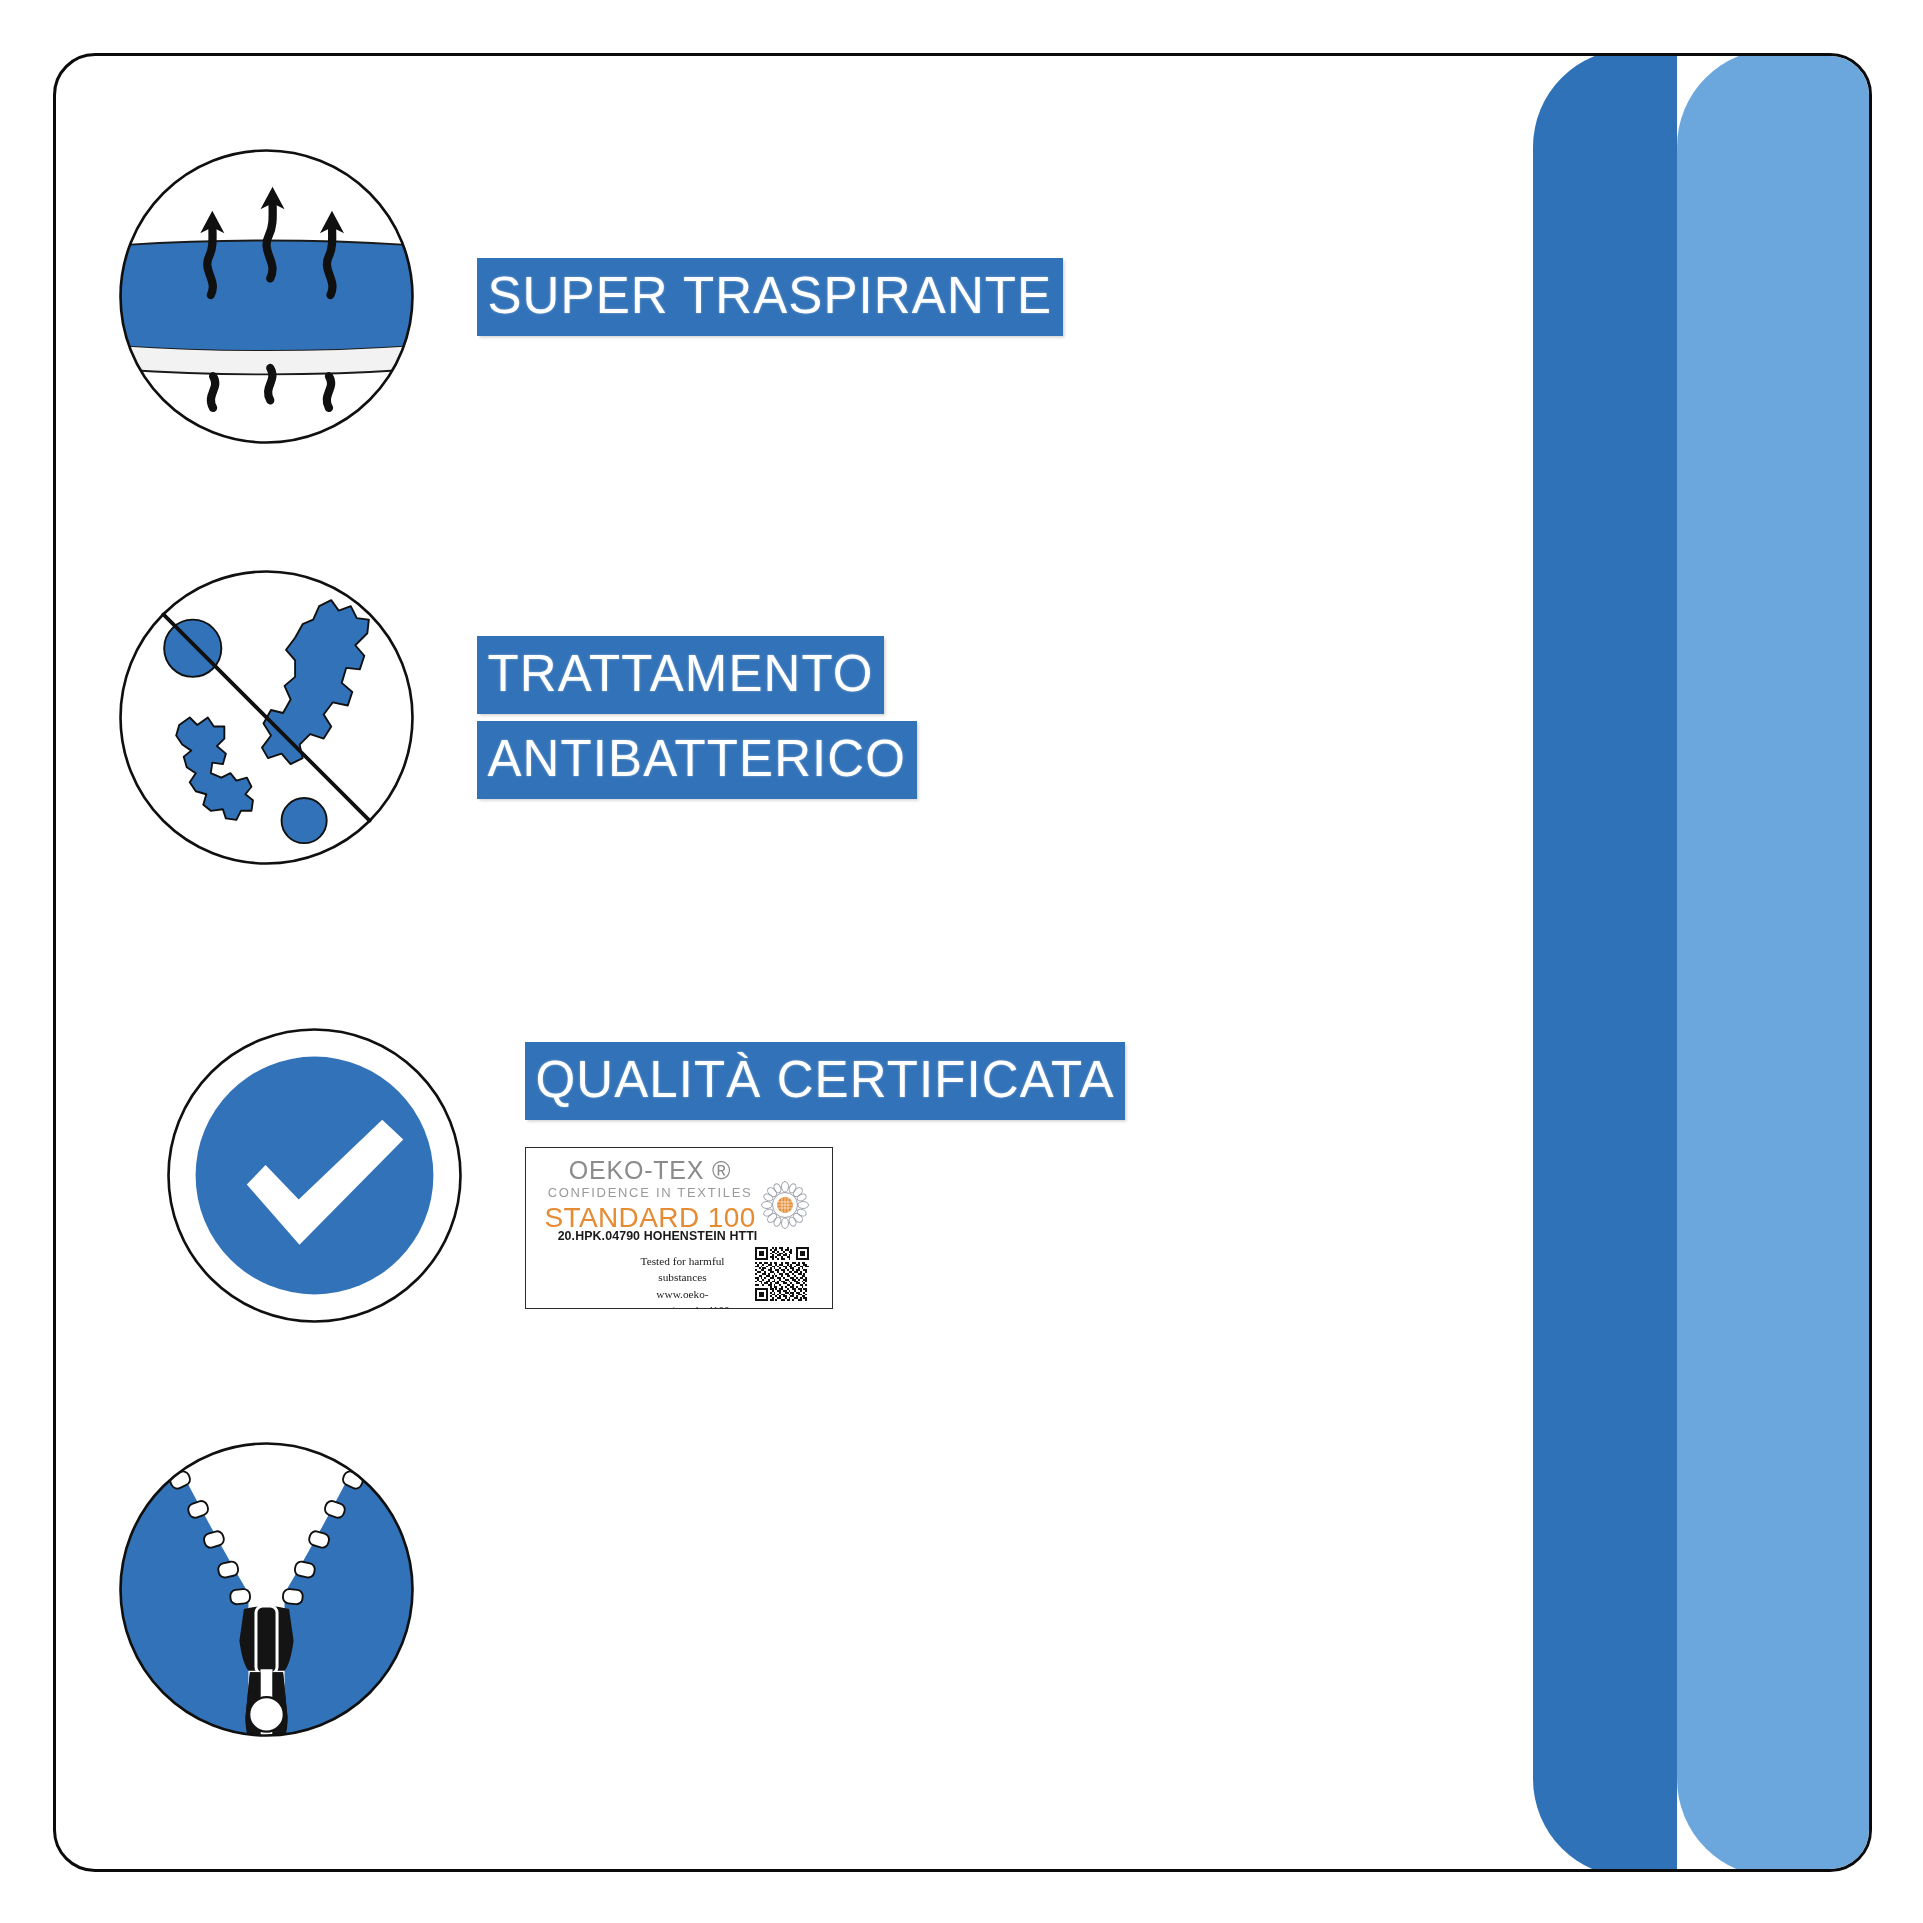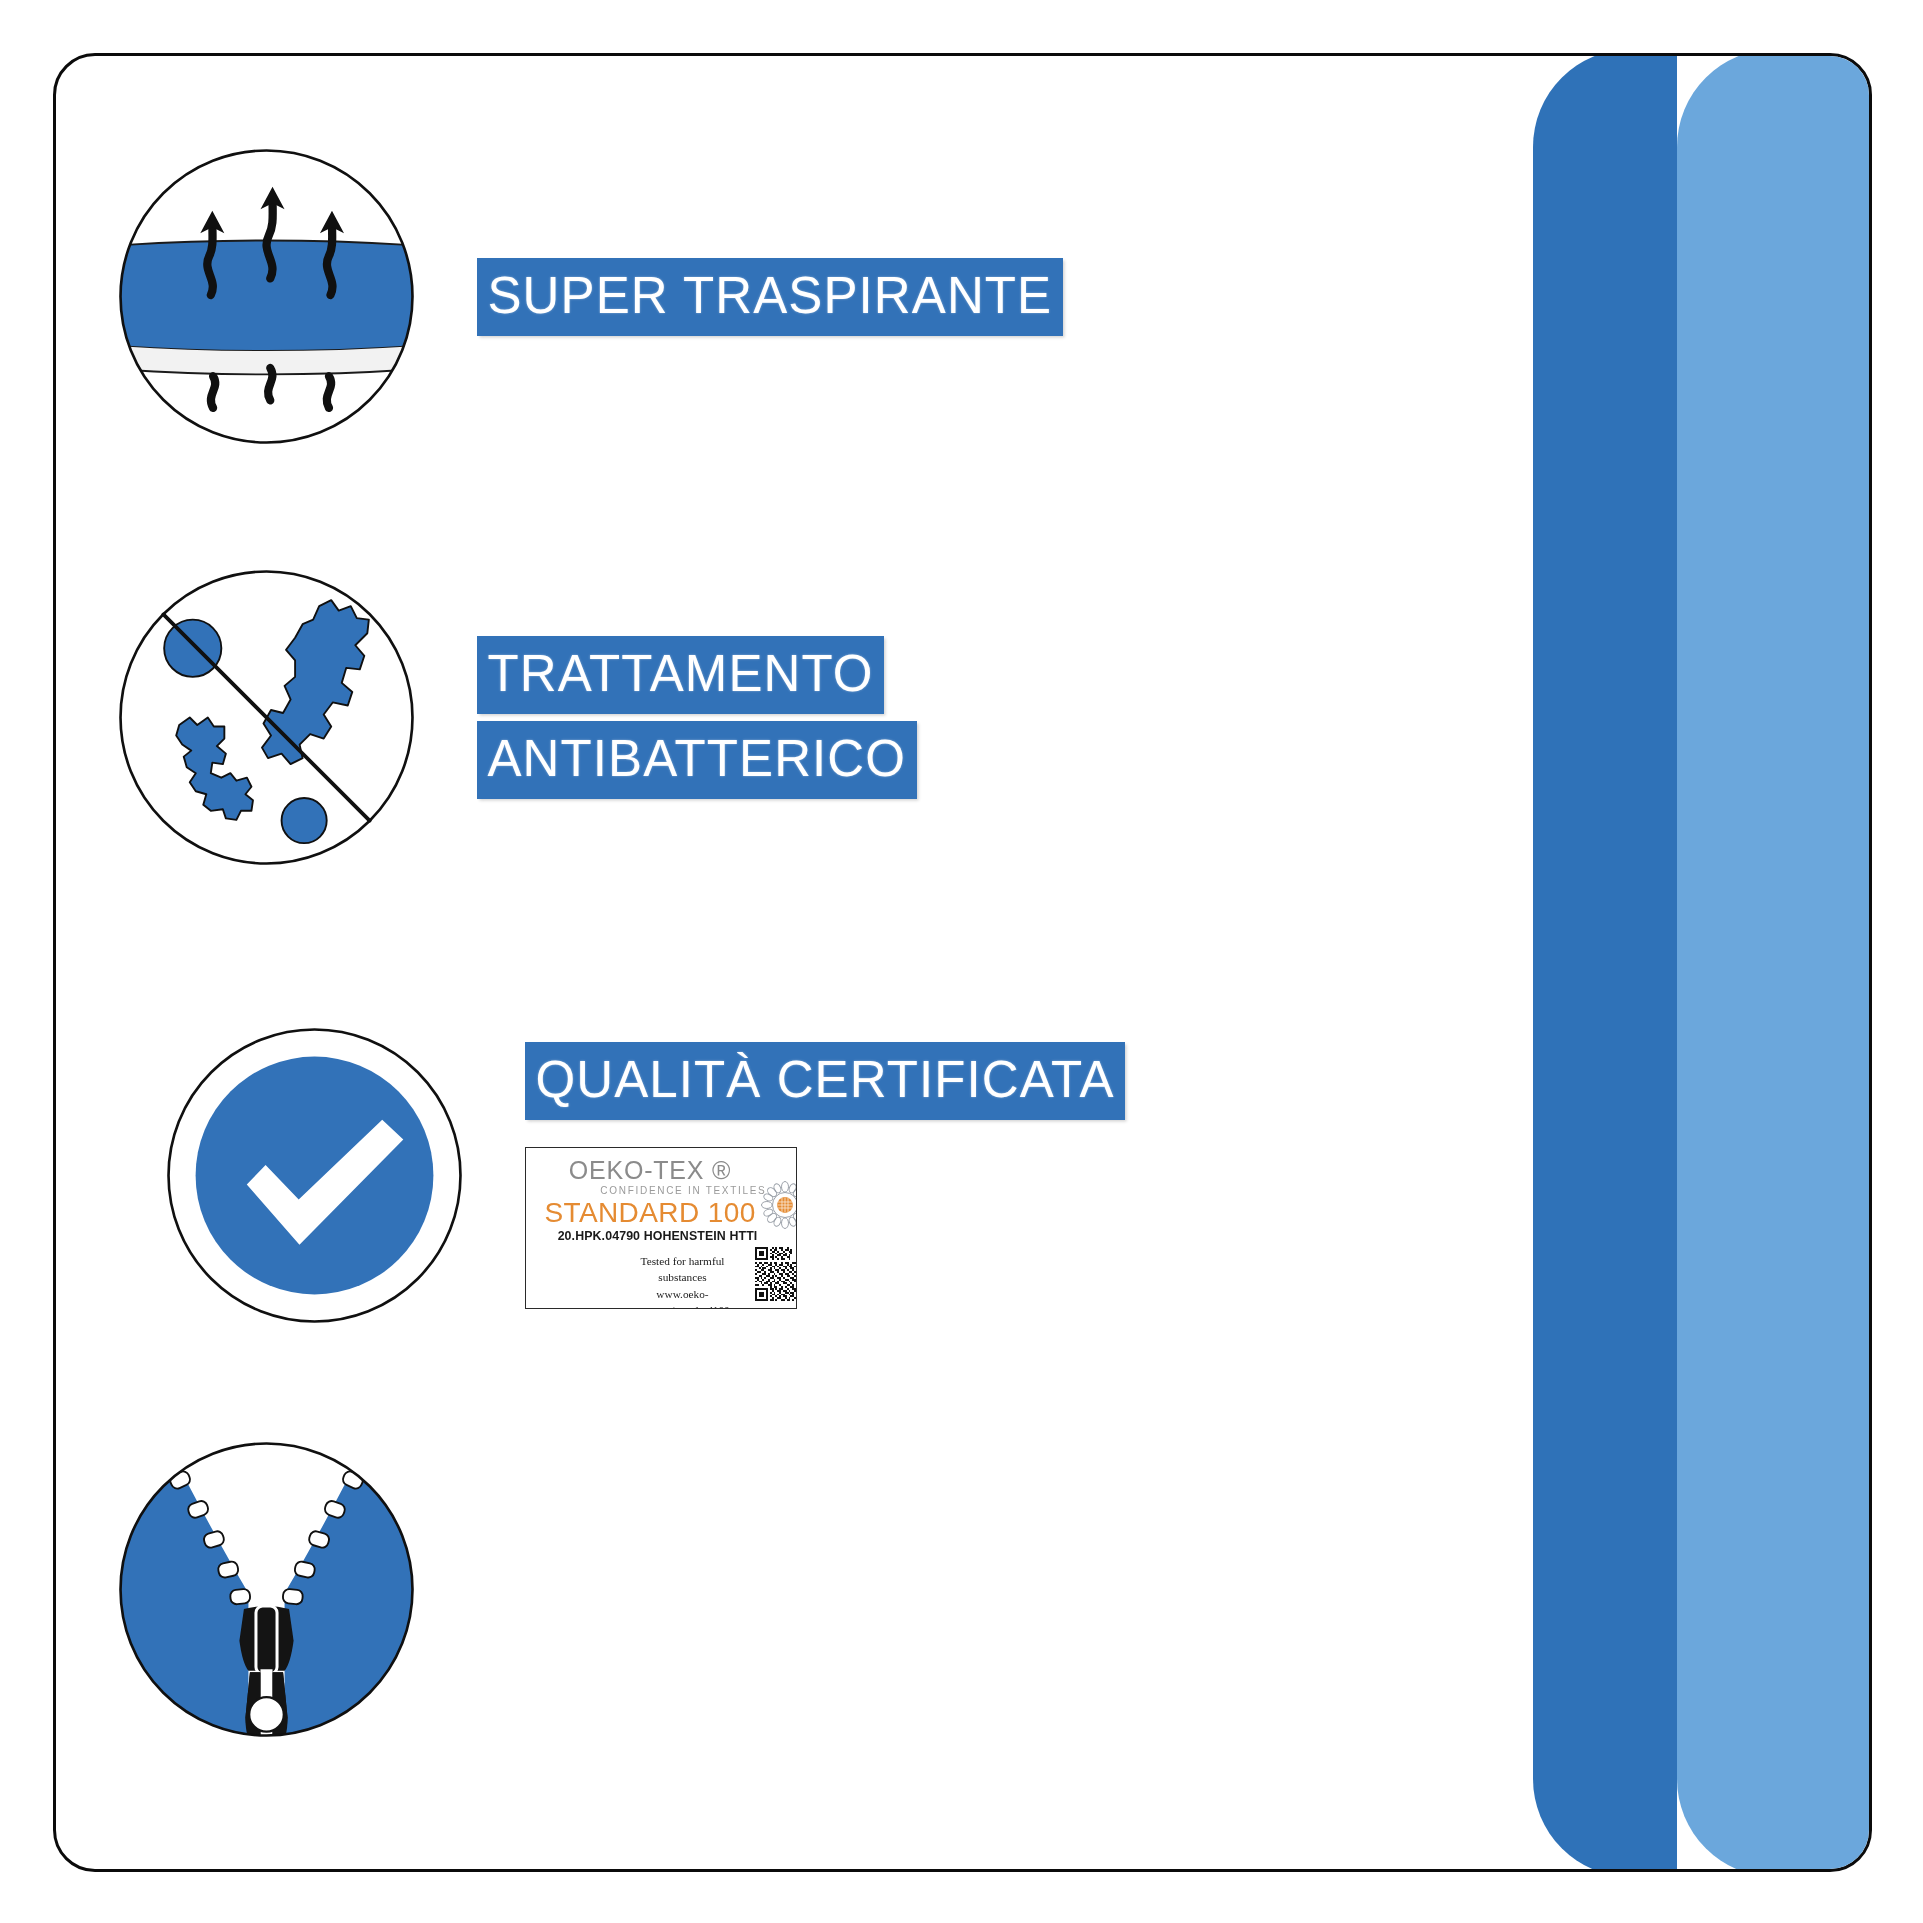--- a/index.html
+++ b/index.html
@@ -88,21 +88,21 @@
     line-height: 1;
     padding: 12px 10.5px 15px 10.5px;
     white-space: nowrap;
     text-shadow: 0 0 2.3px rgba(255,255,255,0.45);
     box-shadow: 1.5px 2.3px 3px rgba(0,0,0,0.18);
   }
 
   
   #oeko-label {
     position: relative;
-    width: 272px;
+    width: 308px;
     height: 162px;
     margin-top: 19.5px;
     background: #ffffff;
     border: 1.5px solid #2a2a2a;
     overflow: hidden;
   }
   #oeko-main {
     position: absolute;
     left: 7.5px;
     top: 9px;
@@ -110,25 +110,24 @@
     text-align: center;
   }
   #oeko-brand {
     font-size: 25px;
     font-weight: 400;
     color: #8b8b8b;
     letter-spacing: 0.8px;
     line-height: 1.05;
   }
   #oeko-sub {
-    font-size: 10px;
+    font-size: 13px;
     color: #9a9a9a;
     letter-spacing: 1.7px;
     line-height: 1.5;
-    text-align: right;
   }
   #oeko-standard {
     font-size: 28px;
     font-weight: 400;
     color: #e58b32;
     letter-spacing: 0.4px;
     line-height: 1.05;
   }
   #oeko-cert-no {
     position: absolute;

